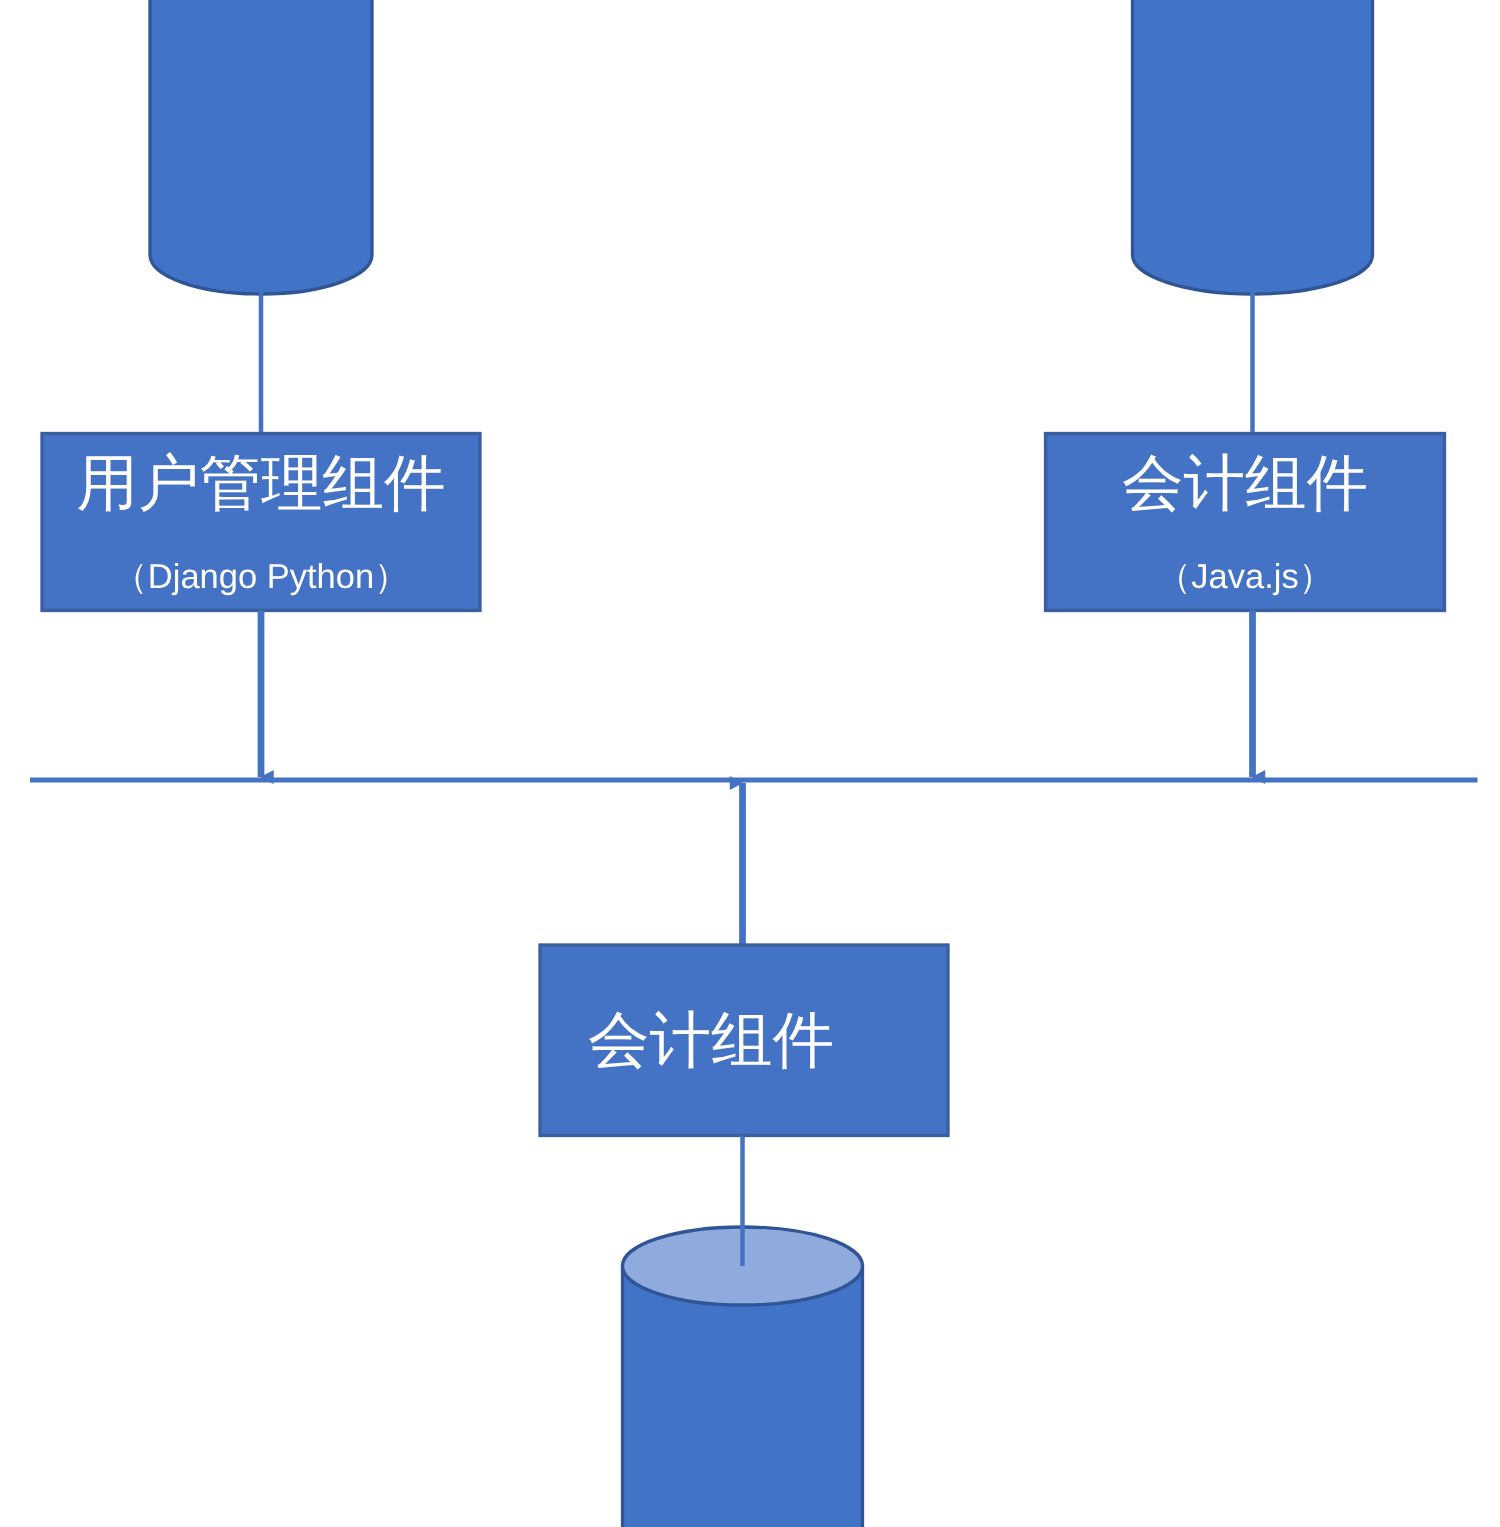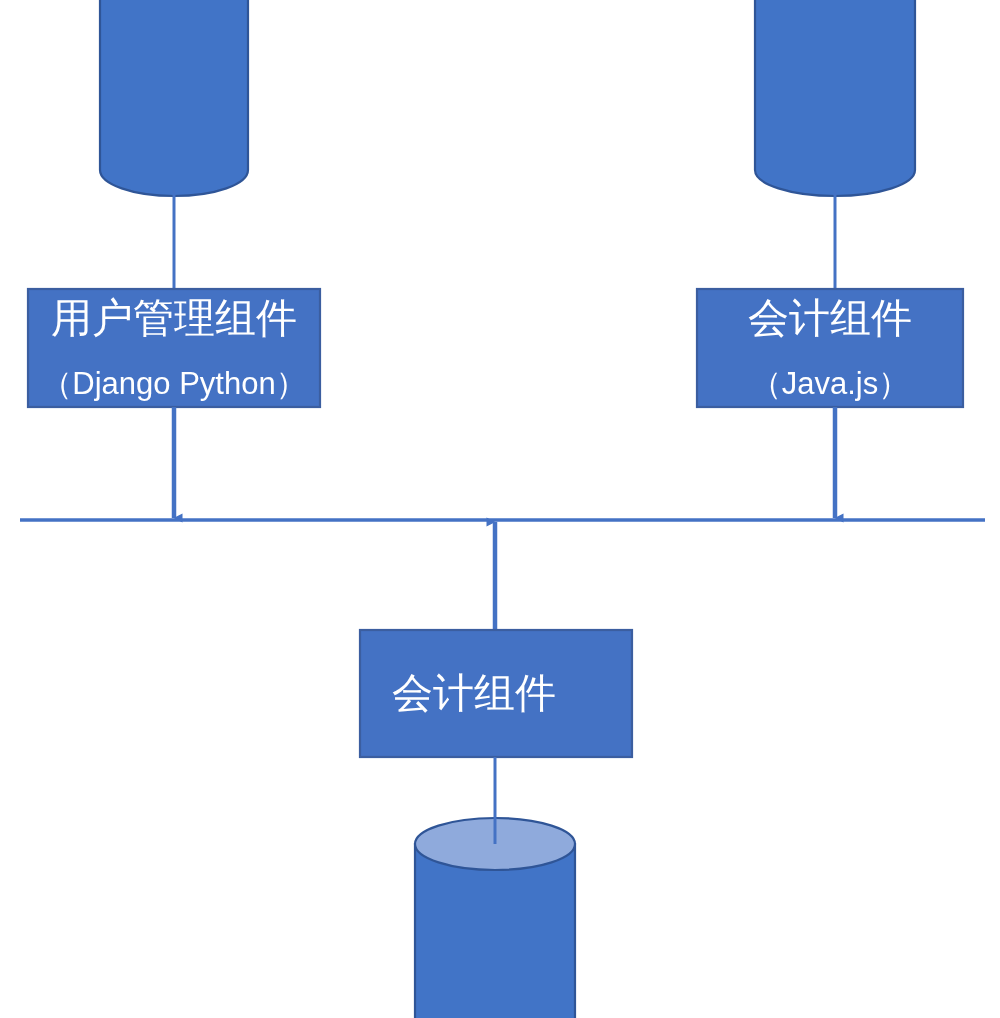--- a/index.html
+++ b/index.html
@@ -35,21 +35,21 @@
     color: #ffffff;
     text-align: center;
     line-height: 1.18;
     pointer-events: none;
     white-space: nowrap;
   }
   .box-label .line1 {
     font-size: 41px;
   }
   .box-label .line2 {
-    font-size: 31px;
+    font-size: 23px;
     margin-top: 24px;
   }
   
   .lbl-user    { left: 28px;  top: 289px; width: 292px; height: 118px; }
   .lbl-mail    { left: 697px; top: 289px; width: 266px; height: 118px; }
   .lbl-account { left: 360px; top: 630px; width: 228px; height: 127px; }
 </style>
 </head>
 <body>
 

